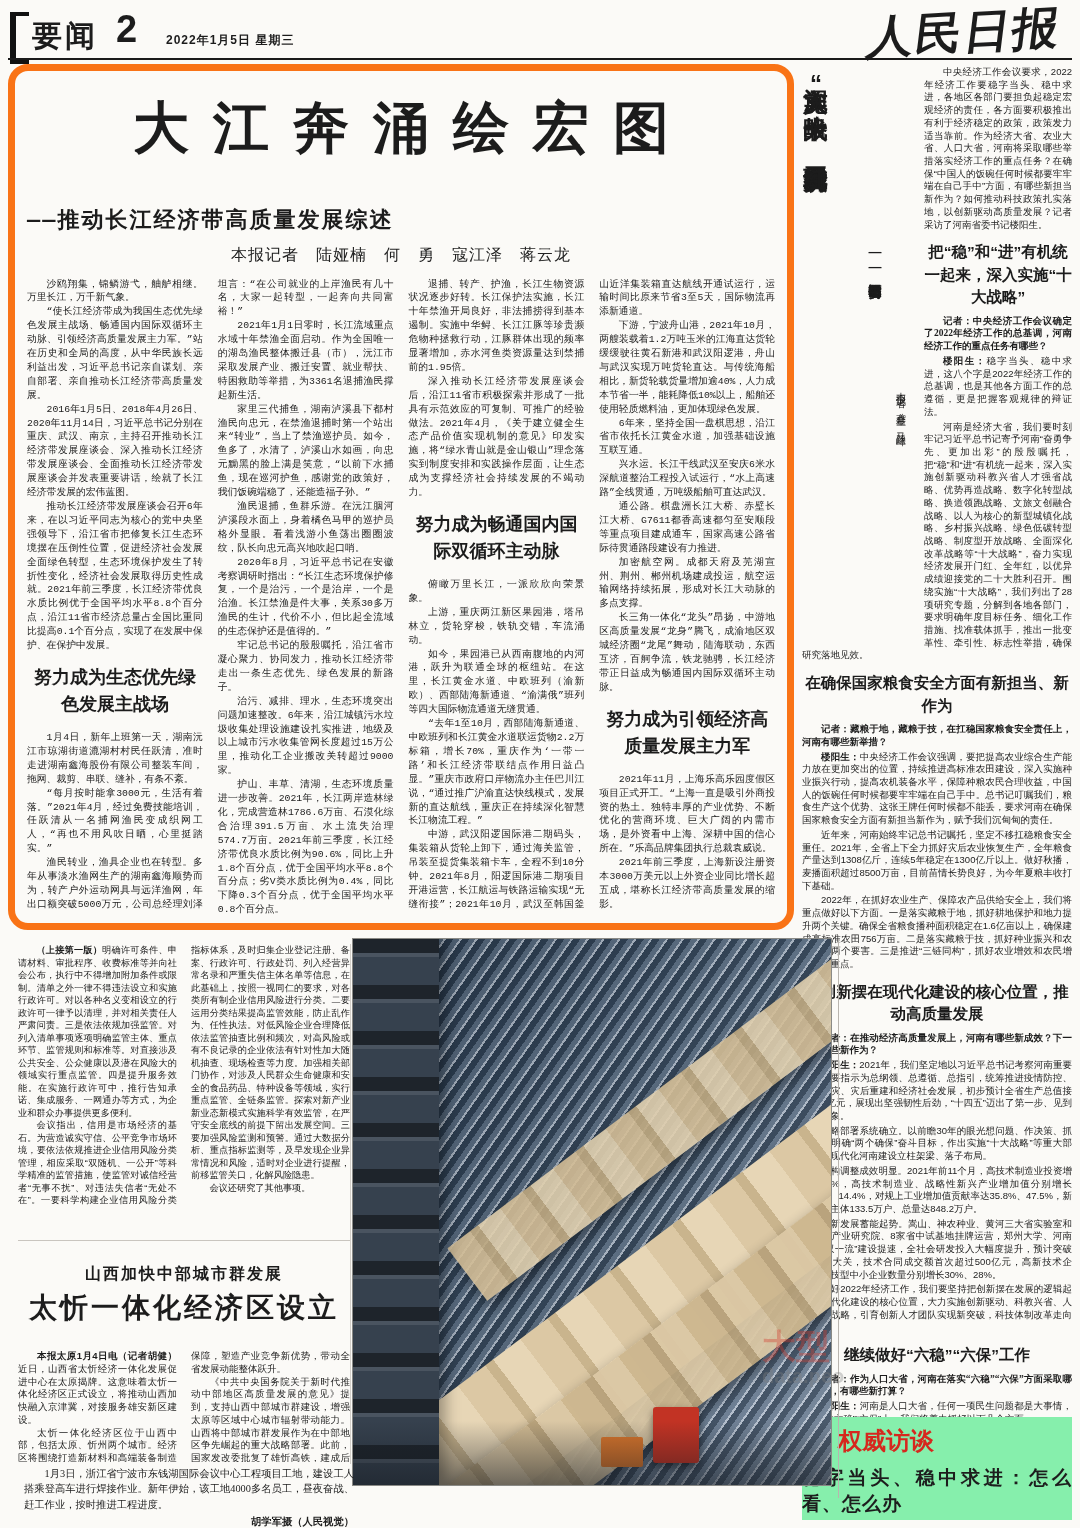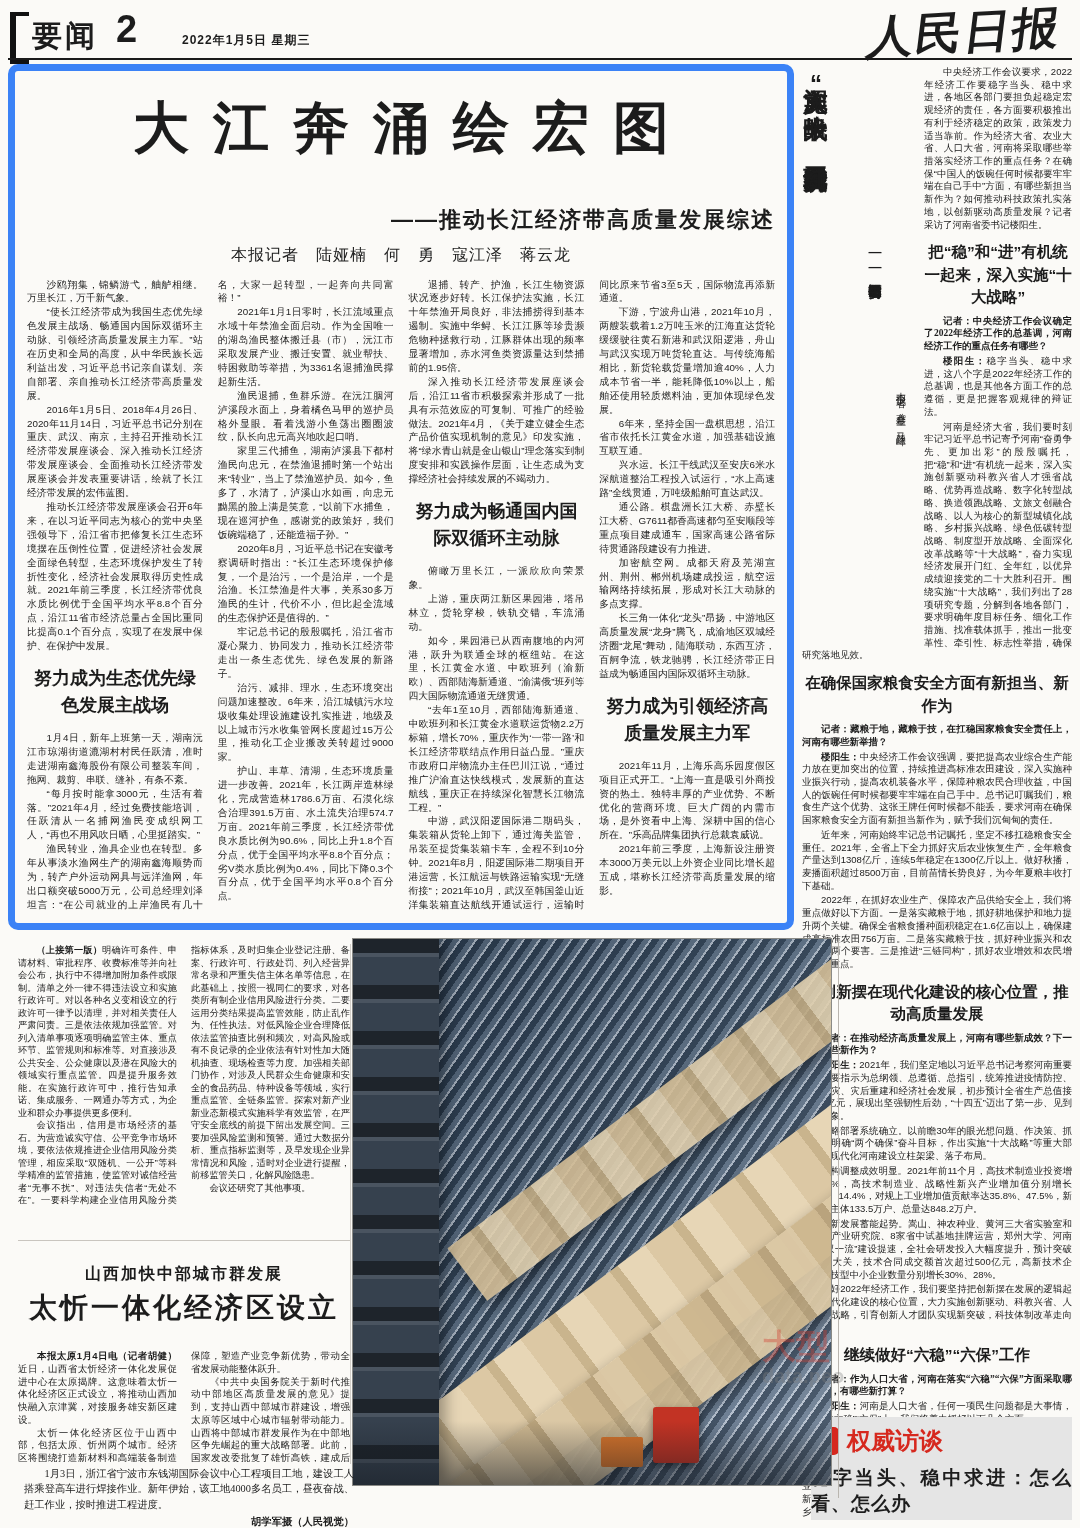--- a/index.html
+++ b/index.html
@@ -3,49 +3,49 @@
 <meta charset="utf-8">
 <style>
   html,body{margin:0;padding:0;background:#e8e6e2;}
   .page{position:relative;width:1080px;height:1528px;background:#fbfaf7;margin:0 auto;
         font-family:"Liberation Sans",sans-serif;color:#1c1c1c;overflow:hidden;}
   
   .hdr-bracket{position:absolute;left:10px;top:12px;width:13px;height:44px;
         border-left:6px solid #111;border-top:4px solid #111;border-bottom:4px solid #111;}
   .hdr-label{position:absolute;left:32px;top:16px;font-size:30px;font-weight:900;letter-spacing:3px;}
   .hdr-num{position:absolute;left:116px;top:8px;font-size:38px;font-weight:700;}
-  .hdr-date{position:absolute;left:182px;top:32px;font-size:12px;font-weight:600;letter-spacing:1px;}
+  .hdr-date{position:absolute;left:166px;top:32px;font-size:12px;font-weight:600;letter-spacing:1px;}
   .masthead{position:absolute;right:20px;top:2px;font-size:46px;font-weight:900;
         font-family:"DejaVu Serif",serif;transform:skewX(-10deg) rotate(-3deg);letter-spacing:2px;}
   .hdr-rule{position:absolute;left:8px;right:8px;top:58px;height:2px;background:#1a1a1a;}
   
   .red-box{position:absolute;left:8px;top:64px;width:786px;height:866px;box-sizing:border-box;
-        border:7px solid #3b82f6;border-radius:10px;padding:4px 12px;}
+        border:7px solid #f97316;border-radius:20px;padding:4px 12px;font-family:Liberation Mono, monospace;}
   .m-headline{text-align:center;font-size:56px;font-weight:900;letter-spacing:24px;text-indent:24px;margin-top:16px;}
-  .m-sub{text-align:right;font-size:22px;font-weight:800;margin-top:16px;letter-spacing:2px;}
+  .m-sub{text-align:left;font-size:22px;font-weight:800;margin-top:16px;letter-spacing:2px;}
   .m-byline{text-align:center;font-size:16px;margin-top:10px;letter-spacing:1px;color:#222;}
   .main-body{margin-top:12px;height:664px;overflow:hidden;column-count:4;column-gap:15px;
         font-size:9.8px;line-height:1.42;text-align:justify;}
   .main-body p{margin:0;text-indent:2em;}
   .col-head{font-size:18px;line-height:1.5;font-weight:900;text-align:center;margin:12px 2px;
         break-inside:avoid;text-indent:0;}
   
   .interview{position:absolute;left:802px;top:66px;width:270px;height:1454px;overflow:hidden;
         font-size:9.5px;line-height:1.34;text-align:justify;}
   .v-stack{float:left;width:114px;height:578px;position:relative;margin-right:8px;}
   .v-headline{position:absolute;left:0;top:4px;height:568px;writing-mode:vertical-rl;
         text-orientation:upright;font-size:24px;font-weight:900;line-height:1.1;}
   .v-dek{position:absolute;left:64px;top:178px;height:390px;writing-mode:vertical-rl;
         text-orientation:upright;font-size:13px;font-weight:700;}
   .v-byline{position:absolute;left:92px;top:318px;height:260px;writing-mode:vertical-rl;
         text-orientation:upright;font-size:10px;letter-spacing:2px;}
   .interview p{margin:0 0 2px;text-indent:2em;}
   .interview p.q{font-family:"Liberation Serif",serif;font-weight:700;}
   .int-head{font-size:15.5px;font-weight:900;text-align:center;line-height:1.45;margin:10px 0 6px;text-indent:0;}
-  .brand-wrap{position:absolute;left:9px;right:0;bottom:0;background:#e5e5e5;padding:8px 0 4px;}
+  .brand-wrap{position:absolute;left:0;right:0;bottom:0;background:#86efac;padding:8px 0 4px;}
   .brand{color:#d6281e;font-size:24px;font-weight:900;display:flex;align-items:center;gap:8px;}
   .brand-icon{display:inline-flex;width:28px;height:28px;background:#d6281e;color:#fff;border-radius:5px;
         align-items:center;justify-content:center;font-size:20px;font-weight:900;}
   .brand-tagline{font-size:19px;font-weight:900;color:#1d1d1d;margin-top:8px;letter-spacing:1px;}
   
   .continuation{position:absolute;left:18px;top:944px;width:332px;height:290px;overflow:hidden;
         column-count:2;column-gap:14px;font-size:9.2px;line-height:1.36;text-align:justify;}
   .continuation p{margin:0;text-indent:2em;}
   .rule-thin{position:absolute;left:18px;top:1240px;width:332px;height:1px;background:#c9c5bf;}
   .vline-left{position:absolute;left:350px;top:944px;width:1px;height:520px;background:#d2cec8;}
@@ -108,22 +108,22 @@
     <div class="main-body" id="main-body">
         <p>沙鸥翔集，锦鳞游弋，舳舻相继。万里长江，万千新气象。</p>
         <p>“使长江经济带成为我国生态优先绿色发展主战场、畅通国内国际双循环主动脉、引领经济高质量发展主力军。”站在历史和全局的高度，从中华民族长远利益出发，习近平总书记亲自谋划、亲自部署、亲自推动长江经济带高质量发展。</p>
         <p>2016年1月5日、2018年4月26日、2020年11月14日，习近平总书记分别在重庆、武汉、南京，主持召开推动长江经济带发展座谈会、深入推动长江经济带发展座谈会、全面推动长江经济带发展座谈会并发表重要讲话，绘就了长江经济带发展的宏伟蓝图。</p>
         <p>推动长江经济带发展座谈会召开6年来，在以习近平同志为核心的党中央坚强领导下，沿江省市把修复长江生态环境摆在压倒性位置，促进经济社会发展全面绿色转型，生态环境保护发生了转折性变化，经济社会发展取得历史性成就。2021年前三季度，长江经济带优良水质比例优于全国平均水平8.8个百分点，沿江11省市经济总量占全国比重同比提高0.1个百分点，实现了在发展中保护、在保护中发展。</p>
         <h3 class="col-head">努力成为生态优先绿色发展主战场</h3>
         <p>1月4日，新年上班第一天，湖南沅江市琼湖街道漉湖村村民任跃清，准时走进湖南鑫海股份有限公司整装车间，拖网、裁剪、串联、缝补，有条不紊。</p>
         <p>“每月按时能拿3000元，生活有着落。”2021年4月，经过免费技能培训，任跃清从一名捕网渔民变成织网工人，“再也不用风吹日晒，心里挺踏实。”</p>
         <p>渔民转业，渔具企业也在转型。多年从事淡水渔网生产的湖南鑫海顺势而为，转产户外运动网具与远洋渔网，年出口额突破5000万元，公司总经理刘泽坦言：“在公司就业的上岸渔民有几十名，大家一起转型，一起奔向共同富裕！”</p>
         <p>2021年1月1日零时，长江流域重点水域十年禁渔全面启动。作为全国唯一的湖岛渔民整体搬迁县（市），沅江市采取发展产业、搬迁安置、就业帮扶、特困救助等举措，为3361名退捕渔民撑起新生活。</p>
+        <p>家里三代捕鱼，湖南泸溪县下都村渔民向忠元，在禁渔退捕时第一个站出来“转业”，当上了禁渔巡护员。如今，鱼多了，水清了，泸溪山水如画，向忠元黝黑的脸上满是笑意，“以前下水捕鱼，现在巡河护鱼，感谢党的政策好，我们饭碗端稳了，还能造福子孙。”</p>
         <p>渔民退捕，鱼群乐游。在沅江胭河泸溪段水面上，身着橘色马甲的巡护员格外显眼。看着浅游小鱼荡出圈圈波纹，队长向忠元高兴地吹起口哨。</p>
-        <p>家里三代捕鱼，湖南泸溪县下都村渔民向忠元，在禁渔退捕时第一个站出来“转业”，当上了禁渔巡护员。如今，鱼多了，水清了，泸溪山水如画，向忠元黝黑的脸上满是笑意，“以前下水捕鱼，现在巡河护鱼，感谢党的政策好，我们饭碗端稳了，还能造福子孙。”</p>
         <p>2020年8月，习近平总书记在安徽考察调研时指出：“长江生态环境保护修复，一个是治污，一个是治岸，一个是治渔。长江禁渔是件大事，关系30多万渔民的生计，代价不小，但比起全流域的生态保护还是值得的。”</p>
         <p>牢记总书记的殷殷嘱托，沿江省市凝心聚力、协同发力，推动长江经济带走出一条生态优先、绿色发展的新路子。</p>
         <p>治污、减排、理水，生态环境突出问题加速整改。6年来，沿江城镇污水垃圾收集处理设施建设扎实推进，地级及以上城市污水收集管网长度超过15万公里，推动化工企业搬改关转超过9000家。</p>
         <p>护山、丰草、清湖，生态环境质量进一步改善。2021年，长江两岸造林绿化，完成营造林1786.6万亩、石漠化综合治理391.5万亩、水土流失治理574.7万亩。2021年前三季度，长江经济带优良水质比例为90.6%，同比上升1.8个百分点，优于全国平均水平8.8个百分点；劣V类水质比例为0.4%，同比下降0.3个百分点，优于全国平均水平0.8个百分点。</p>
         <p>退捕、转产、护渔，长江生物资源状况逐步好转。长江保护法实施，长江十年禁渔开局良好，非法捕捞得到基本遏制。实施中华鲟、长江江豚等珍贵濒危物种拯救行动，江豚群体出现的频率显著增加，赤水河鱼类资源量达到禁捕前的1.95倍。</p>
         <p>深入推动长江经济带发展座谈会后，沿江11省市积极探索并形成了一批具有示范效应的可复制、可推广的经验做法。2021年4月，《关于建立健全生态产品价值实现机制的意见》印发实施，将“绿水青山就是金山银山”理念落实到制度安排和实践操作层面，让生态成为支撑经济社会持续发展的不竭动力。</p>
         <h3 class="col-head">努力成为畅通国内国际双循环主动脉</h3>
         <p>俯瞰万里长江，一派欣欣向荣景象。</p>
         <p>上游，重庆两江新区果园港，塔吊林立，货轮穿梭，铁轨交错，车流涌动。</p>
         <p>如今，果园港已从西南腹地的内河港，跃升为联通全球的枢纽站。在这里，长江黄金水道、中欧班列（渝新欧）、西部陆海新通道、“渝满俄”班列等四大国际物流通道无缝贯通。</p>

